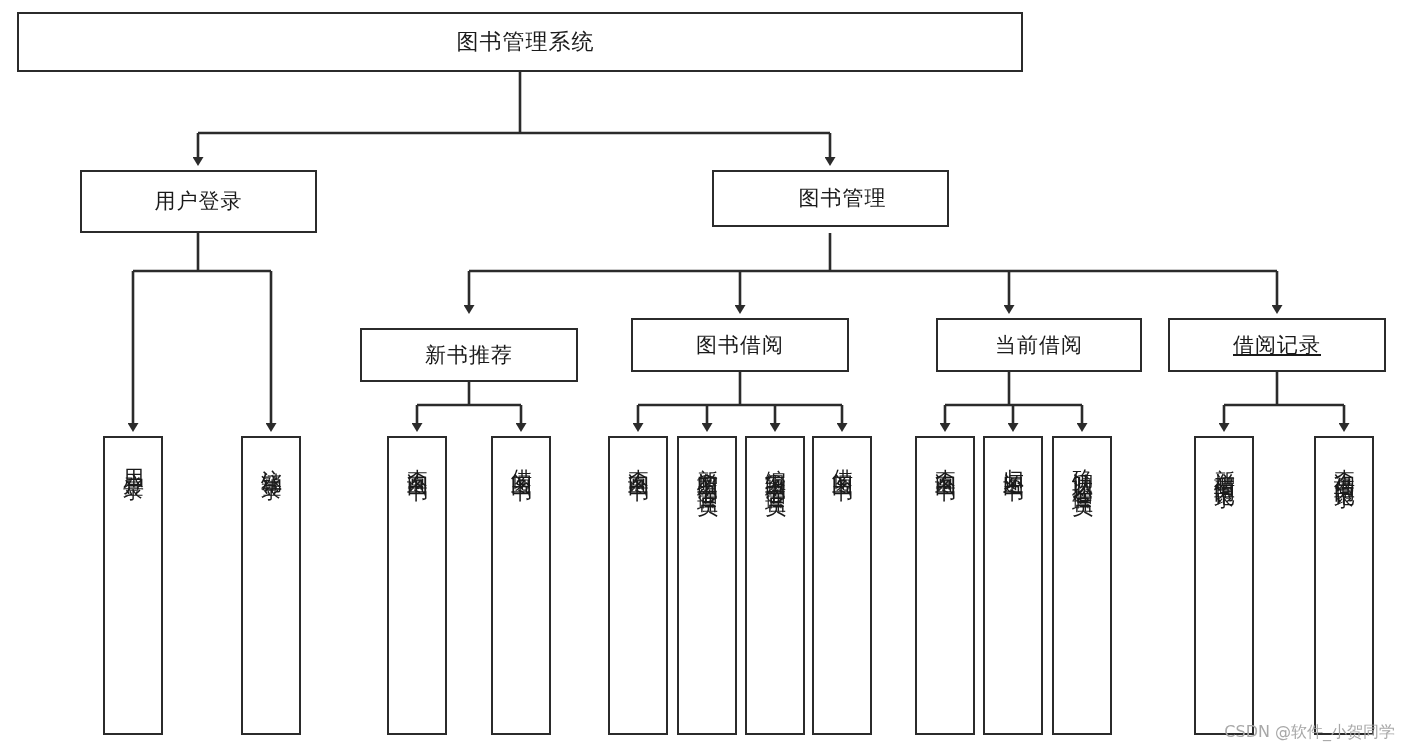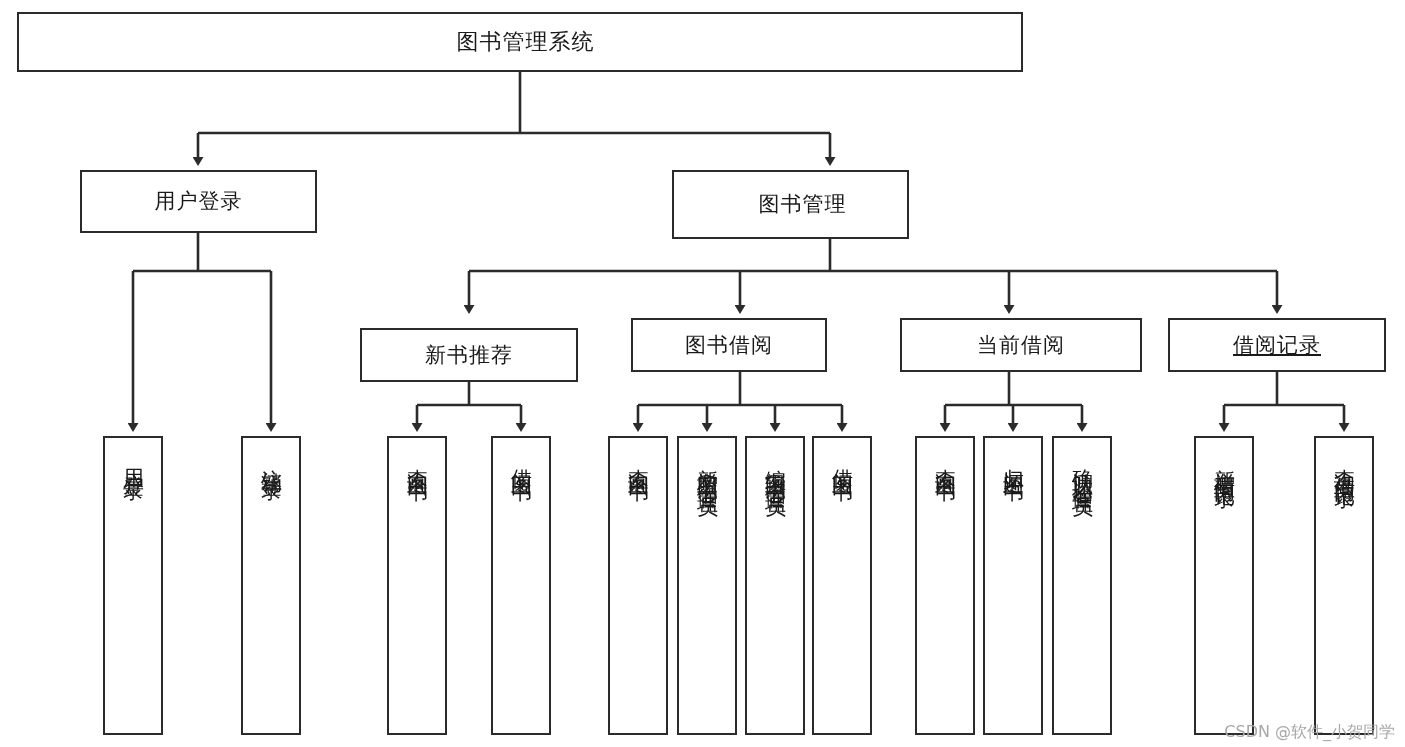--- a/index.html
+++ b/index.html
@@ -135,33 +135,33 @@
   </svg>
 
   <div class="node h root" style="left:17px; top:12px; width:1006px; height:60px;">
     <span class="node-label">图书管理系统</span>
   </div>
 
   <div class="node h" style="left:80px; top:170px; width:237px; height:63px;">
     <span class="node-label">用户登录</span>
   </div>
 
-  <div class="node h" style="left:672px; top:170px; width:237px; height:69px;padding-left:24px;">
+  <div class="node h" style="left:712px; top:170px; width:237px; height:57px;padding-left:24px;">
     <span class="node-label">图书管理</span>
   </div>
 
   <div class="node h" style="left:360px; top:328px; width:218px; height:54px;">
     <span class="node-label">新书推荐</span>
   </div>
 
-  <div class="node h" style="left:631px; top:318px; width:196px; height:54px;">
+  <div class="node h" style="left:631px; top:318px; width:218px; height:54px;">
     <span class="node-label">图书借阅</span>
   </div>
 
-  <div class="node h" style="left:900px; top:318px; width:242px; height:54px;">
+  <div class="node h" style="left:936px; top:318px; width:206px; height:54px;">
     <span class="node-label">当前借阅</span>
   </div>
 
   <div class="node h" style="left:1168px; top:318px; width:218px; height:54px;text-decoration:underline;">
     <span class="node-label">借阅记录</span>
   </div>
 
   <div class="node v" style="left:103px; top:436px; width:60px; height:299px;">
     <span class="node-label">用户登录</span>
   </div>

